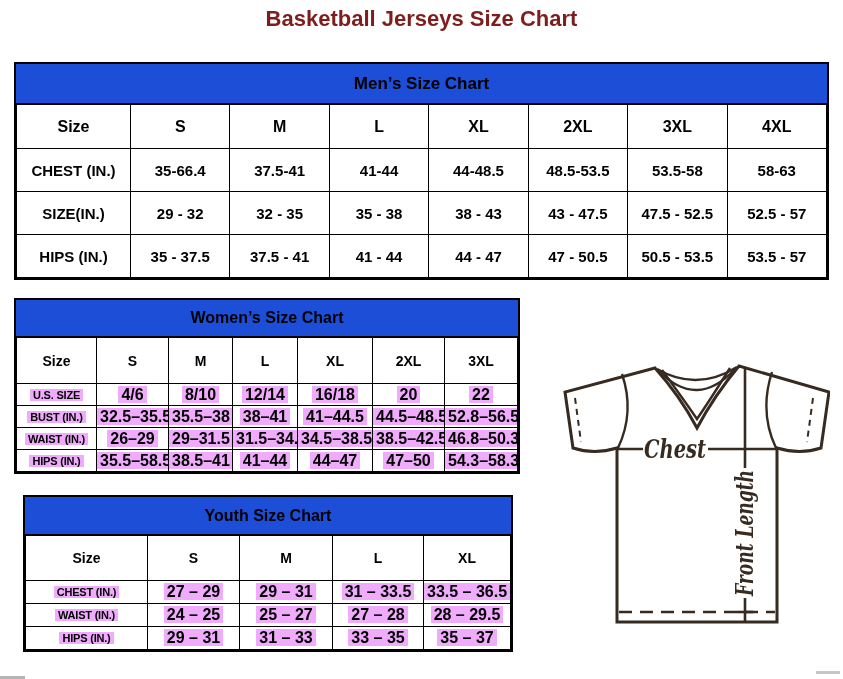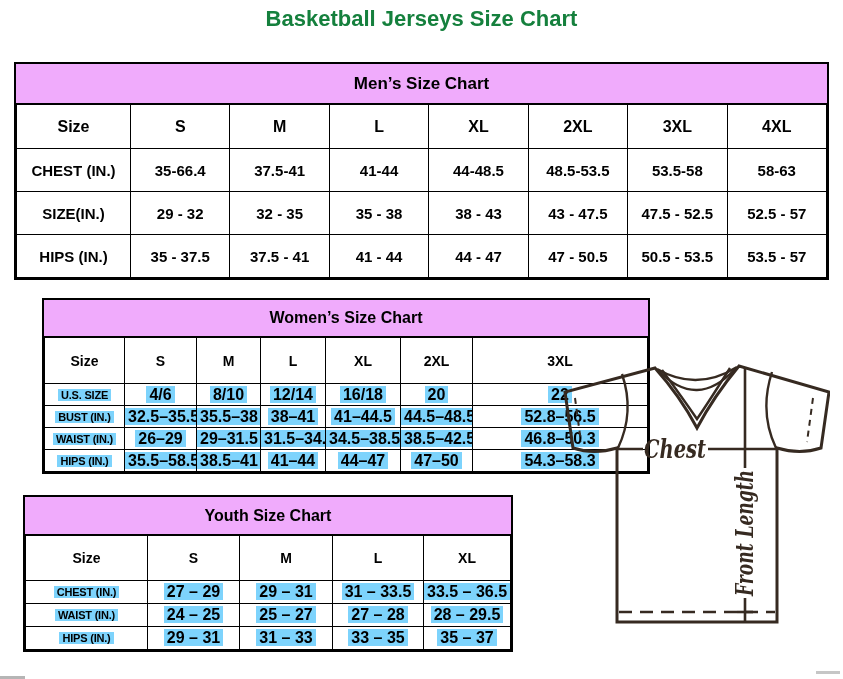--- a/index.html
+++ b/index.html
@@ -4,41 +4,41 @@
 <style>
   html,body{margin:0;padding:0;}
   body{
     width:843px;height:679px;position:relative;overflow:hidden;
     background:#ffffff;
     font-family:"Liberation Sans", sans-serif;
     color:#000;
   }
   .page-title{
     position:absolute;left:0;top:6px;width:843px;
-    text-align:center;font-size:22px;font-weight:bold;color:#15803d;
+    text-align:center;font-size:22px;font-weight:bold;color:#7f1d1d;
   }
   .chartbox{
     position:absolute;border:2px solid #000;background:#fff;box-sizing:border-box;
   }
   .band{
-    background:#f0abfc;border-bottom:1px solid #000;
+    background:#1d4ed8;border-bottom:1px solid #000;
     text-align:center;font-weight:bold;display:flex;align-items:center;justify-content:center;
   }
   table{border-collapse:collapse;width:100%;table-layout:fixed;}
   th,td{border:1px solid #000;text-align:center;font-weight:bold;padding:0;overflow:hidden;white-space:nowrap;}
   
   #mens-box{left:14px;top:62px;width:815px;}
   #mens-box .band{height:39px;font-size:17px;}
   #mens-box th{height:43px;font-size:16px;}
   #mens-box td{height:42px;font-size:15px;}
   
   .small td{height:21px;font-size:16px;}
   .small td:first-child{font-size:11px;letter-spacing:-0.2px;}
-  .small tbody .t{background:#7dd3fc;padding:0 3px;}
-  #womens-box{left:14px;top:298px;width:608px;margin-left:28px;}
+  .small tbody .t{background:#f0abfc;padding:0 3px;}
+  #womens-box{left:14px;top:298px;width:506px;}
   #womens-box .band{height:36px;font-size:16px;}
   #womens-box th{height:45px;font-size:14px;}
   #youth-box{left:23px;top:495px;width:490px;}
   #youth-box .band{height:37px;font-size:16px;}
   #youth-box th{height:44px;font-size:14px;}
   #youth-box td{height:22px;}
   
   #jersey{position:absolute;left:558px;top:360px;width:272px;height:270px;}
   #jersey path, #jersey line{stroke:#362a21;fill:none;}
   #jersey text{fill:#362a21;font-family:"DejaVu Serif", serif;font-style:italic;font-weight:bold;}

